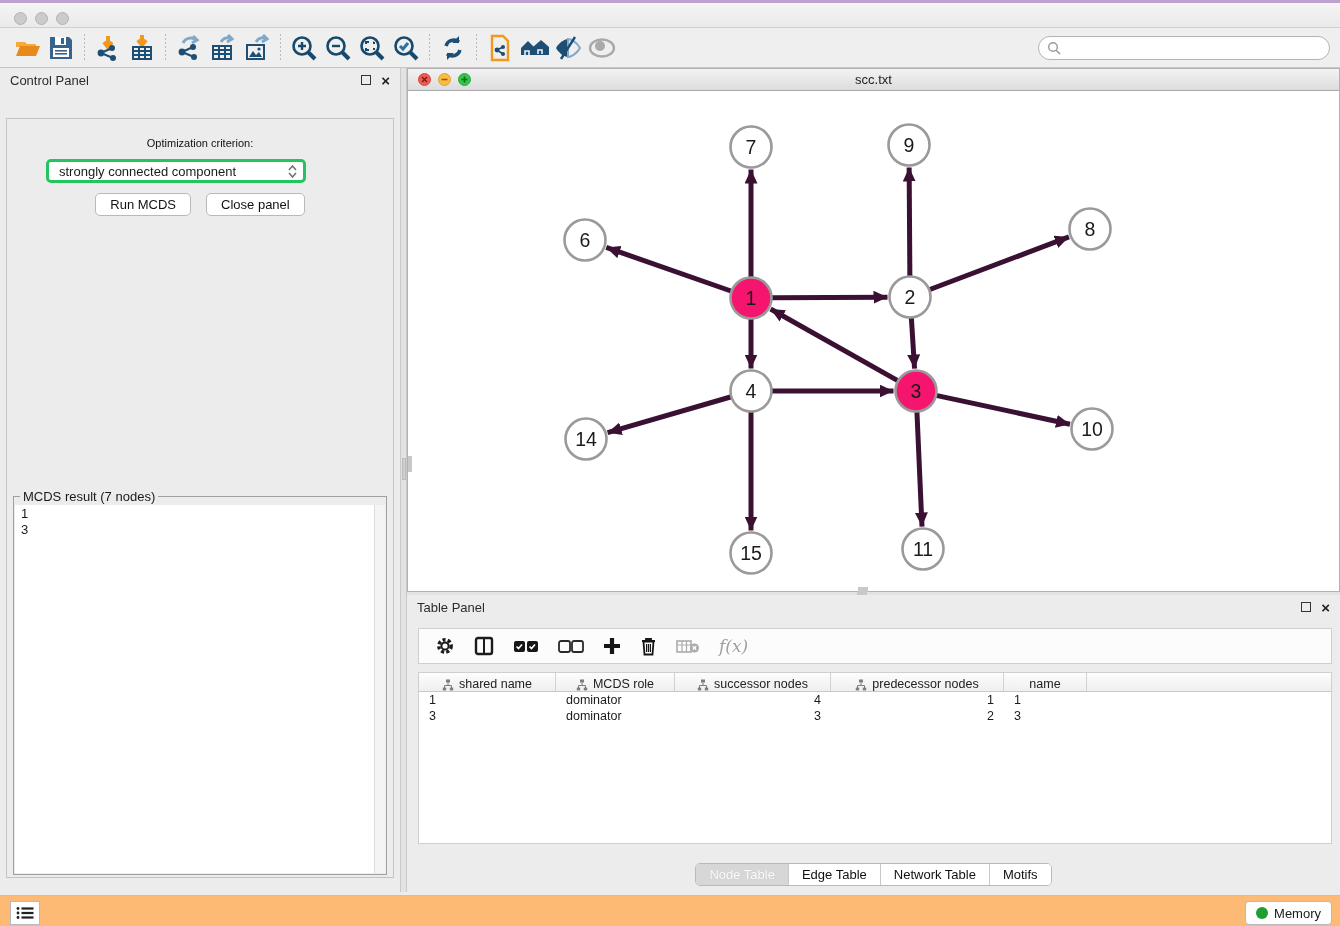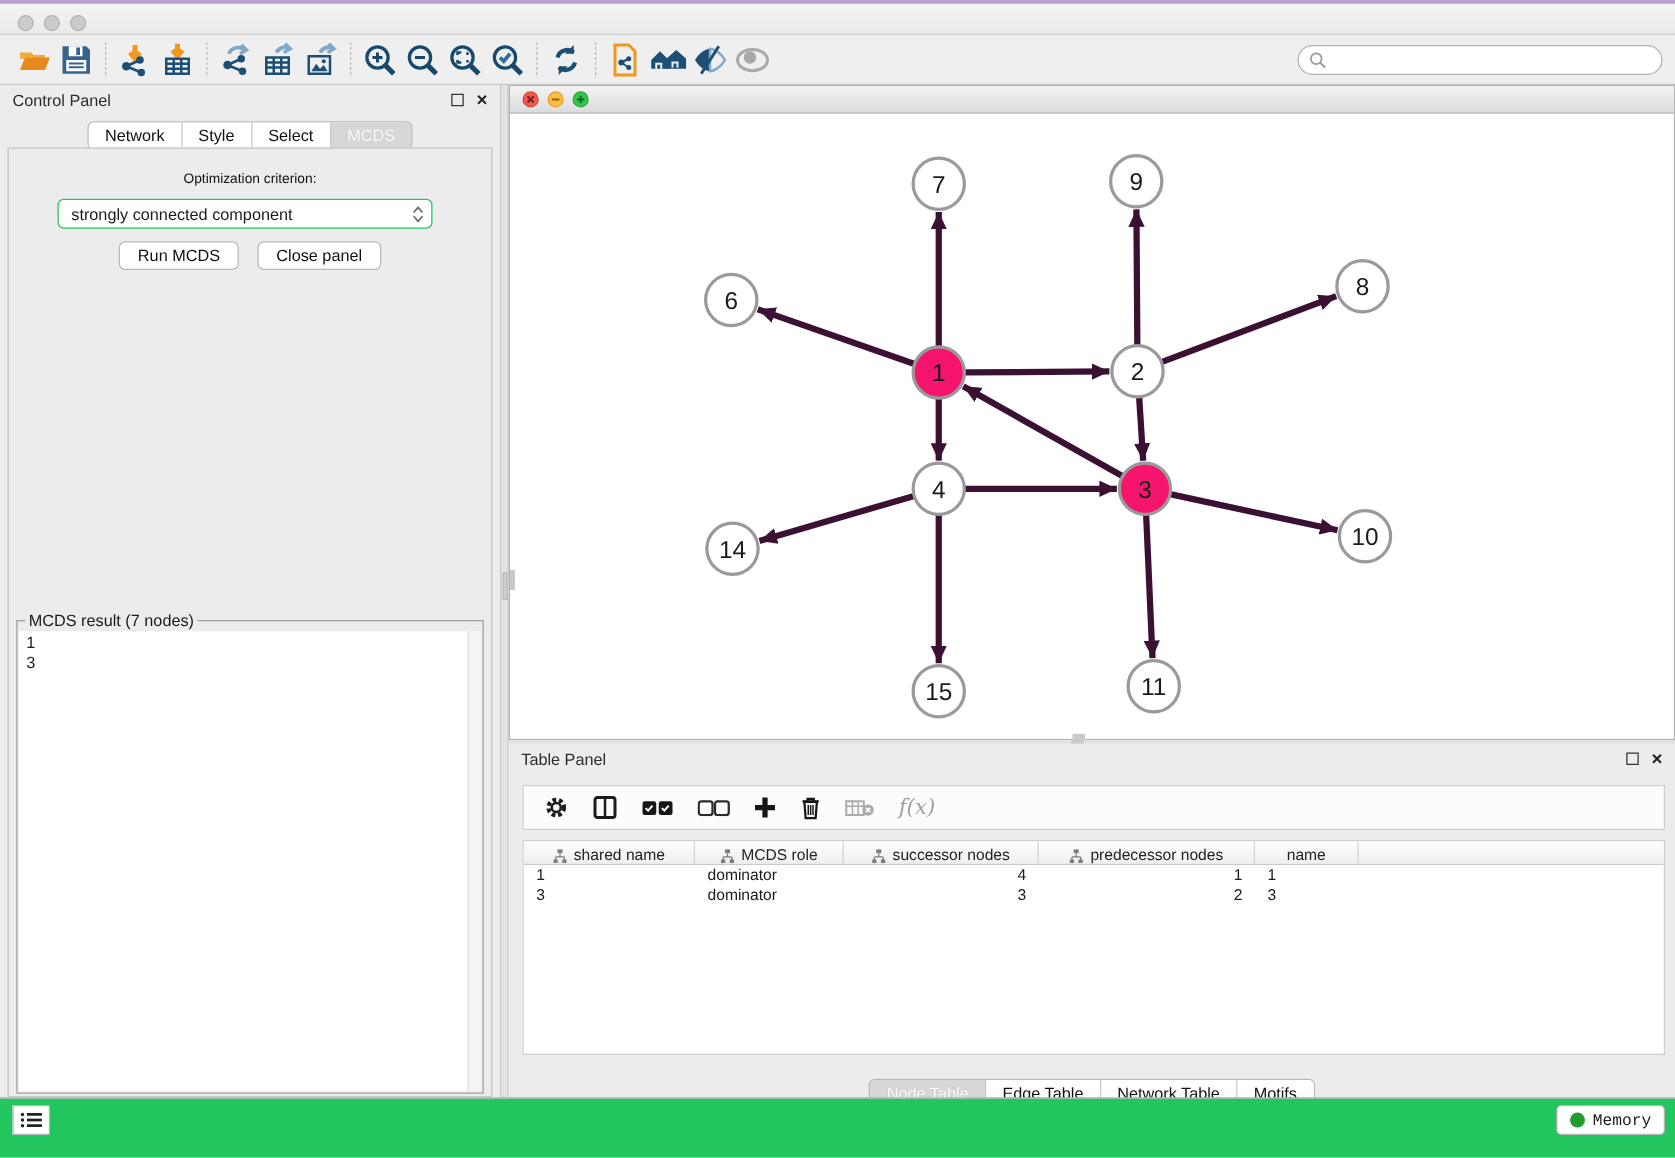--- a/index.html
+++ b/index.html
@@ -36,22 +36,22 @@
   .seg-tabs { display:inline-flex; border:1px solid #b9b9b9; border-radius:5px; overflow:hidden;
     background:#fff; font-size:13px; }
   .seg-tab { padding:3px 13px; border-left:1px solid #c9c9c9; background:#fff; color:#111; cursor:default; }
   .seg-tab:first-child { border-left:none; }
   .seg-tab.selected { background:#d7d7d7; color:#fcfcfc; text-shadow:0 0 1px #bdbdbd; }
   #cp-tabs-row { position:absolute; top:29px; left:0; right:0; text-align:center; }
 
   #cp-body { position:absolute; left:6px; right:6px; top:50px; bottom:14px;
     border:1px solid #c3c3c3; background:#ececec; }
   #opt-label { position:absolute; top:18px; left:0; right:0; text-align:center; font-size:11px; color:#111; }
-  #criterion-combo { position:absolute; top:40px; left:39px; width:300px; height:24px; background:#fff;
-    border:1px solid #22c55e; border-radius:5px; display:flex; align-items:center; font-size:13px; }
+  #criterion-combo { position:absolute; top:40px; left:39px; width:260px; height:24px; background:#fff;
+    border:3px solid #22c55e; border-radius:5px; display:flex; align-items:center; font-size:13px; }
   #criterion-combo .val { flex:1; padding-left:10px; }
   .combo-arrows { width:18px; display:flex; flex-direction:column; align-items:center; gap:1px; padding-right:4px; }
   #cp-buttons { position:absolute; top:74px; left:0; right:0; display:flex; justify-content:center; gap:15px; }
   .mac-btn { background:#fff; border:1px solid #b9b9b9; border-radius:5px; padding:3px 14px;
     font-size:13px; color:#111; font-family:"Liberation Sans",sans-serif; }
 
   #mcds-fieldset { position:absolute; left:6px; right:6px; top:377px; bottom:2px;
     border:1px solid #a0a0a0; background:#ececec; }
   #mcds-legend { position:absolute; top:-8px; left:6px; background:#ececec; padding:0 3px; font-size:13px; }
   #mcds-list { position:absolute; left:1px; right:1px; top:8px; bottom:1px; background:#fff;
@@ -91,22 +91,22 @@
     border-bottom:1px solid #c9c9c9; color:#222; }
   .t-head .th { display:flex; align-items:flex-end; gap:5px; justify-content:center;
     border-right:1px solid #d2d2d2; height:100%; }
   .t-row { display:flex; height:16px; align-items:center; }
   .t-cell { padding:0 10px; overflow:hidden; white-space:nowrap; }
   .ra { text-align:right; }
 
   #tp-tabs-row { position:absolute; bottom:6px; left:0; right:0; text-align:center; }
 
   
-  #statusbar { position:absolute; bottom:0; left:0; right:0; height:48px; background:#22c55e;
-    border-top:1px solid #c2c2c2;font-family:Liberation Mono, monospace; }
+  #statusbar { position:absolute; bottom:0; left:0; right:0; height:31px; background:#fdba74;
+    border-top:1px solid #c2c2c2; }
   #menu-btn { position:absolute; left:10px; top:5px; width:30px; height:24px; background:#fff;
     border:1px solid #b9b9b9; display:flex; align-items:center; justify-content:center; }
   #memory-btn { position:absolute; right:8px; top:5px; height:24px; background:#fff;
     border:1px solid #b9b9b9; border-radius:4px; display:flex; align-items:center; gap:6px;
     padding:0 10px; font-size:13px; }
   #memory-dot { width:12px; height:12px; border-radius:50%; }
 </style>
 </head>
 <body>
 
@@ -257,28 +257,20 @@
     <input id="search-input" placeholder="" style="">
   </span>
 </div>
 
 <div id="control-panel">
   <div class="panel-head">
     <span>Control Panel</span>
     <span class="spacer"></span>
     <span class="float-ico"></span>
     <span class="close-x">×</span>
-  </div>
-  <div id="cp-tabs-row">
-    <span class="seg-tabs" id="cp-tabs">
-        <span class="seg-tab">Network</span>
-        <span class="seg-tab">Style</span>
-        <span class="seg-tab">Select</span>
-        <span class="seg-tab selected">MCDS</span>
-      </span>
   </div>
   <div id="cp-body">
     <div id="opt-label">Optimization criterion:</div>
     <div id="criterion-combo">
       <span class="val">strongly connected component</span>
       <span class="combo-arrows">
         <svg width="9" height="6" viewBox="0 0 9 6">
             <path d="M1 5l3.5-4L8 5" stroke="#6f6f6f" stroke-width="1.5" fill="none"></path>
           </svg>
         <svg width="9" height="6" viewBox="0 0 9 6">
@@ -318,20 +310,21 @@
           <svg width="7" height="3" viewBox="0 0 7 3">
               <path d="M0.5 1.5h6" stroke="#8a6116" stroke-width="1.6"></path>
             </svg>
         </span>
         <span class="light green">
           <svg width="7" height="7" viewBox="0 0 7 7">
               <path d="M3.5 0.5v6M0.5 3.5h6" stroke="#14691f" stroke-width="1.6"></path>
             </svg>
         </span>
       </div>
+      <div id="net-title">scc.txt</div>
     </div>
     <div id="net-canvas">
       <svg id="graph-svg" width="931" height="501" viewBox="0 0 931 501">
           <defs>
             <marker id="arrowhead" markerWidth="15" markerHeight="13" refX="14" refY="6.5" orient="auto" markerUnits="userSpaceOnUse">
               <path d="M0,0 L14,6.5 L0,13 Z" fill="#3a1133"></path>
             </marker>
           </defs>
           <line x1="343" y1="186.5" x2="343" y2="78.5" stroke="#3a1133" stroke-width="5" marker-end="url(#arrowhead)"></line>
           <line x1="323.64727138653194" y1="200.23820325553524" x2="198.24079969770887" y2="156.4214842317296" stroke="#3a1133" stroke-width="5" marker-end="url(#arrowhead)"></line>

